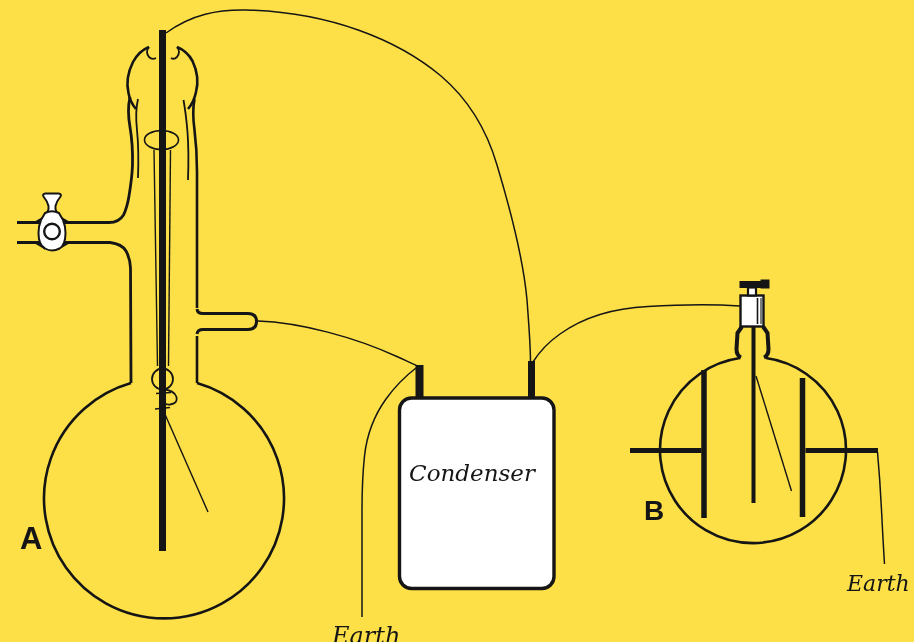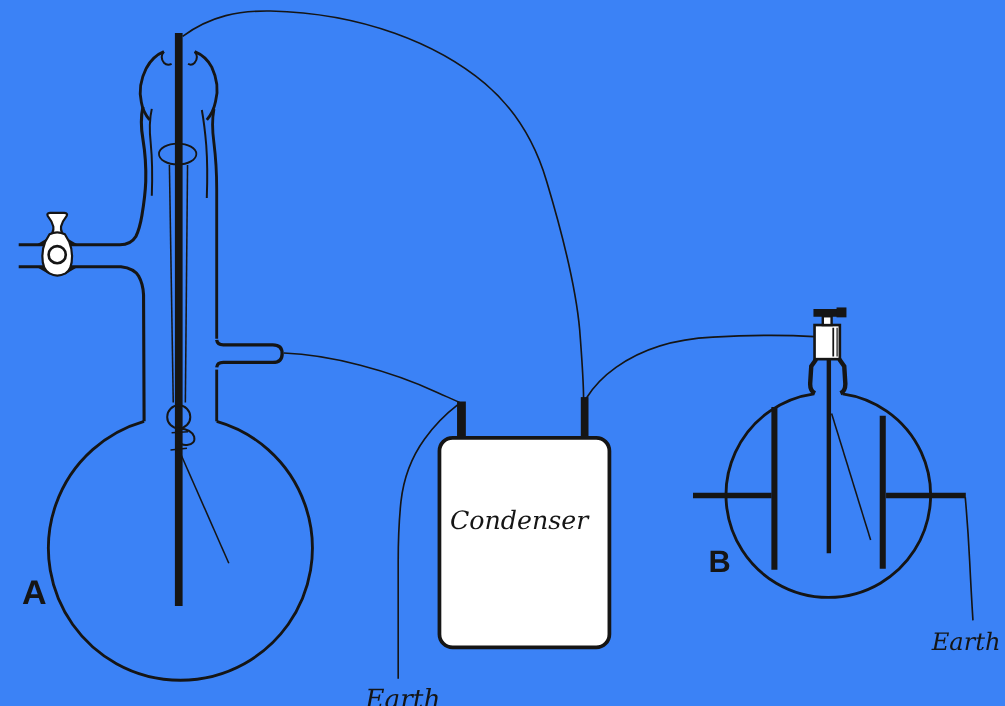--- a/index.html
+++ b/index.html
@@ -1,20 +1,20 @@
 <!DOCTYPE html>
 <html><head>
 <meta charset="utf-8">
 <style>
   html, body { margin: 0; padding: 0; background: #ffffff; }
   .stage {
     position: relative;
     width: 914px;
     height: 642px;
-    background: #3b82f6;
+    background: #fde047;
     overflow: hidden;
     font-family: "Liberation Sans", sans-serif;
   }
   svg { display: block; }
   path, circle, rect, ellipse, line { vector-effect: none; }
   .ink   { stroke: currentColor; fill: none; }
   .fillw { stroke: currentColor; fill: #ffffff; }
   .solid { fill: currentColor; stroke: none; }
   .label-bold {
     font-family: "Liberation Sans", sans-serif;

